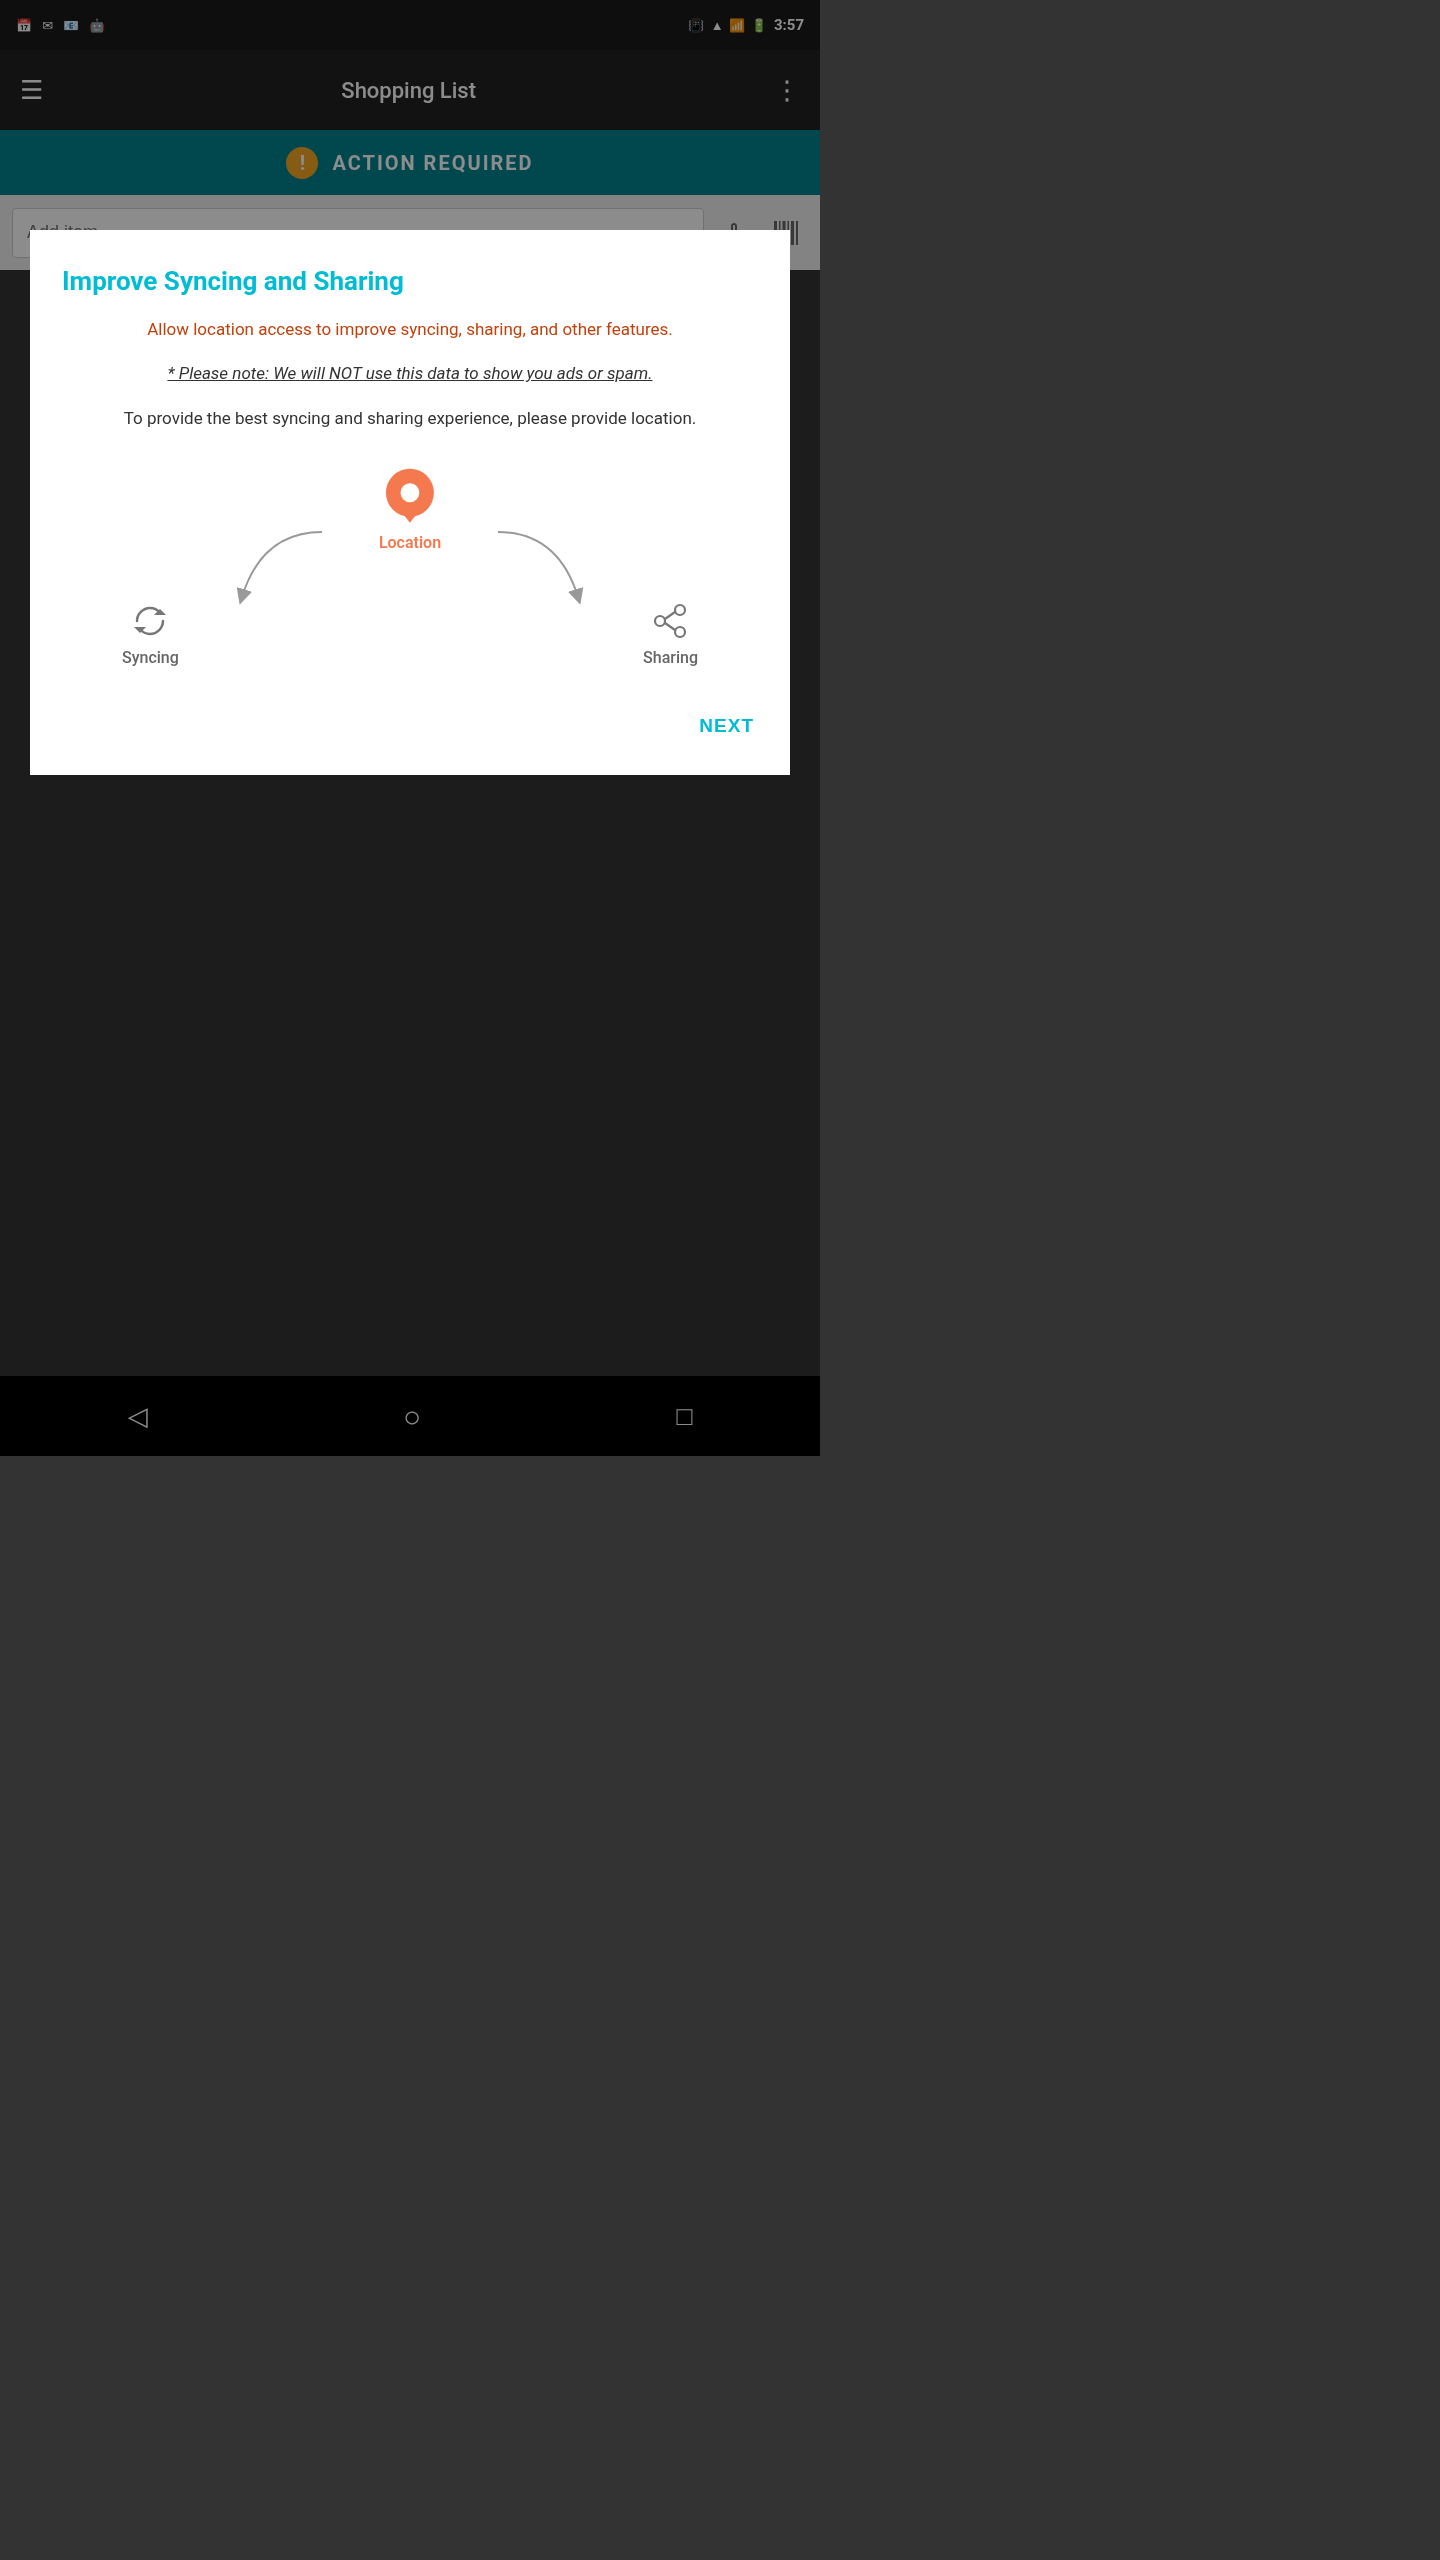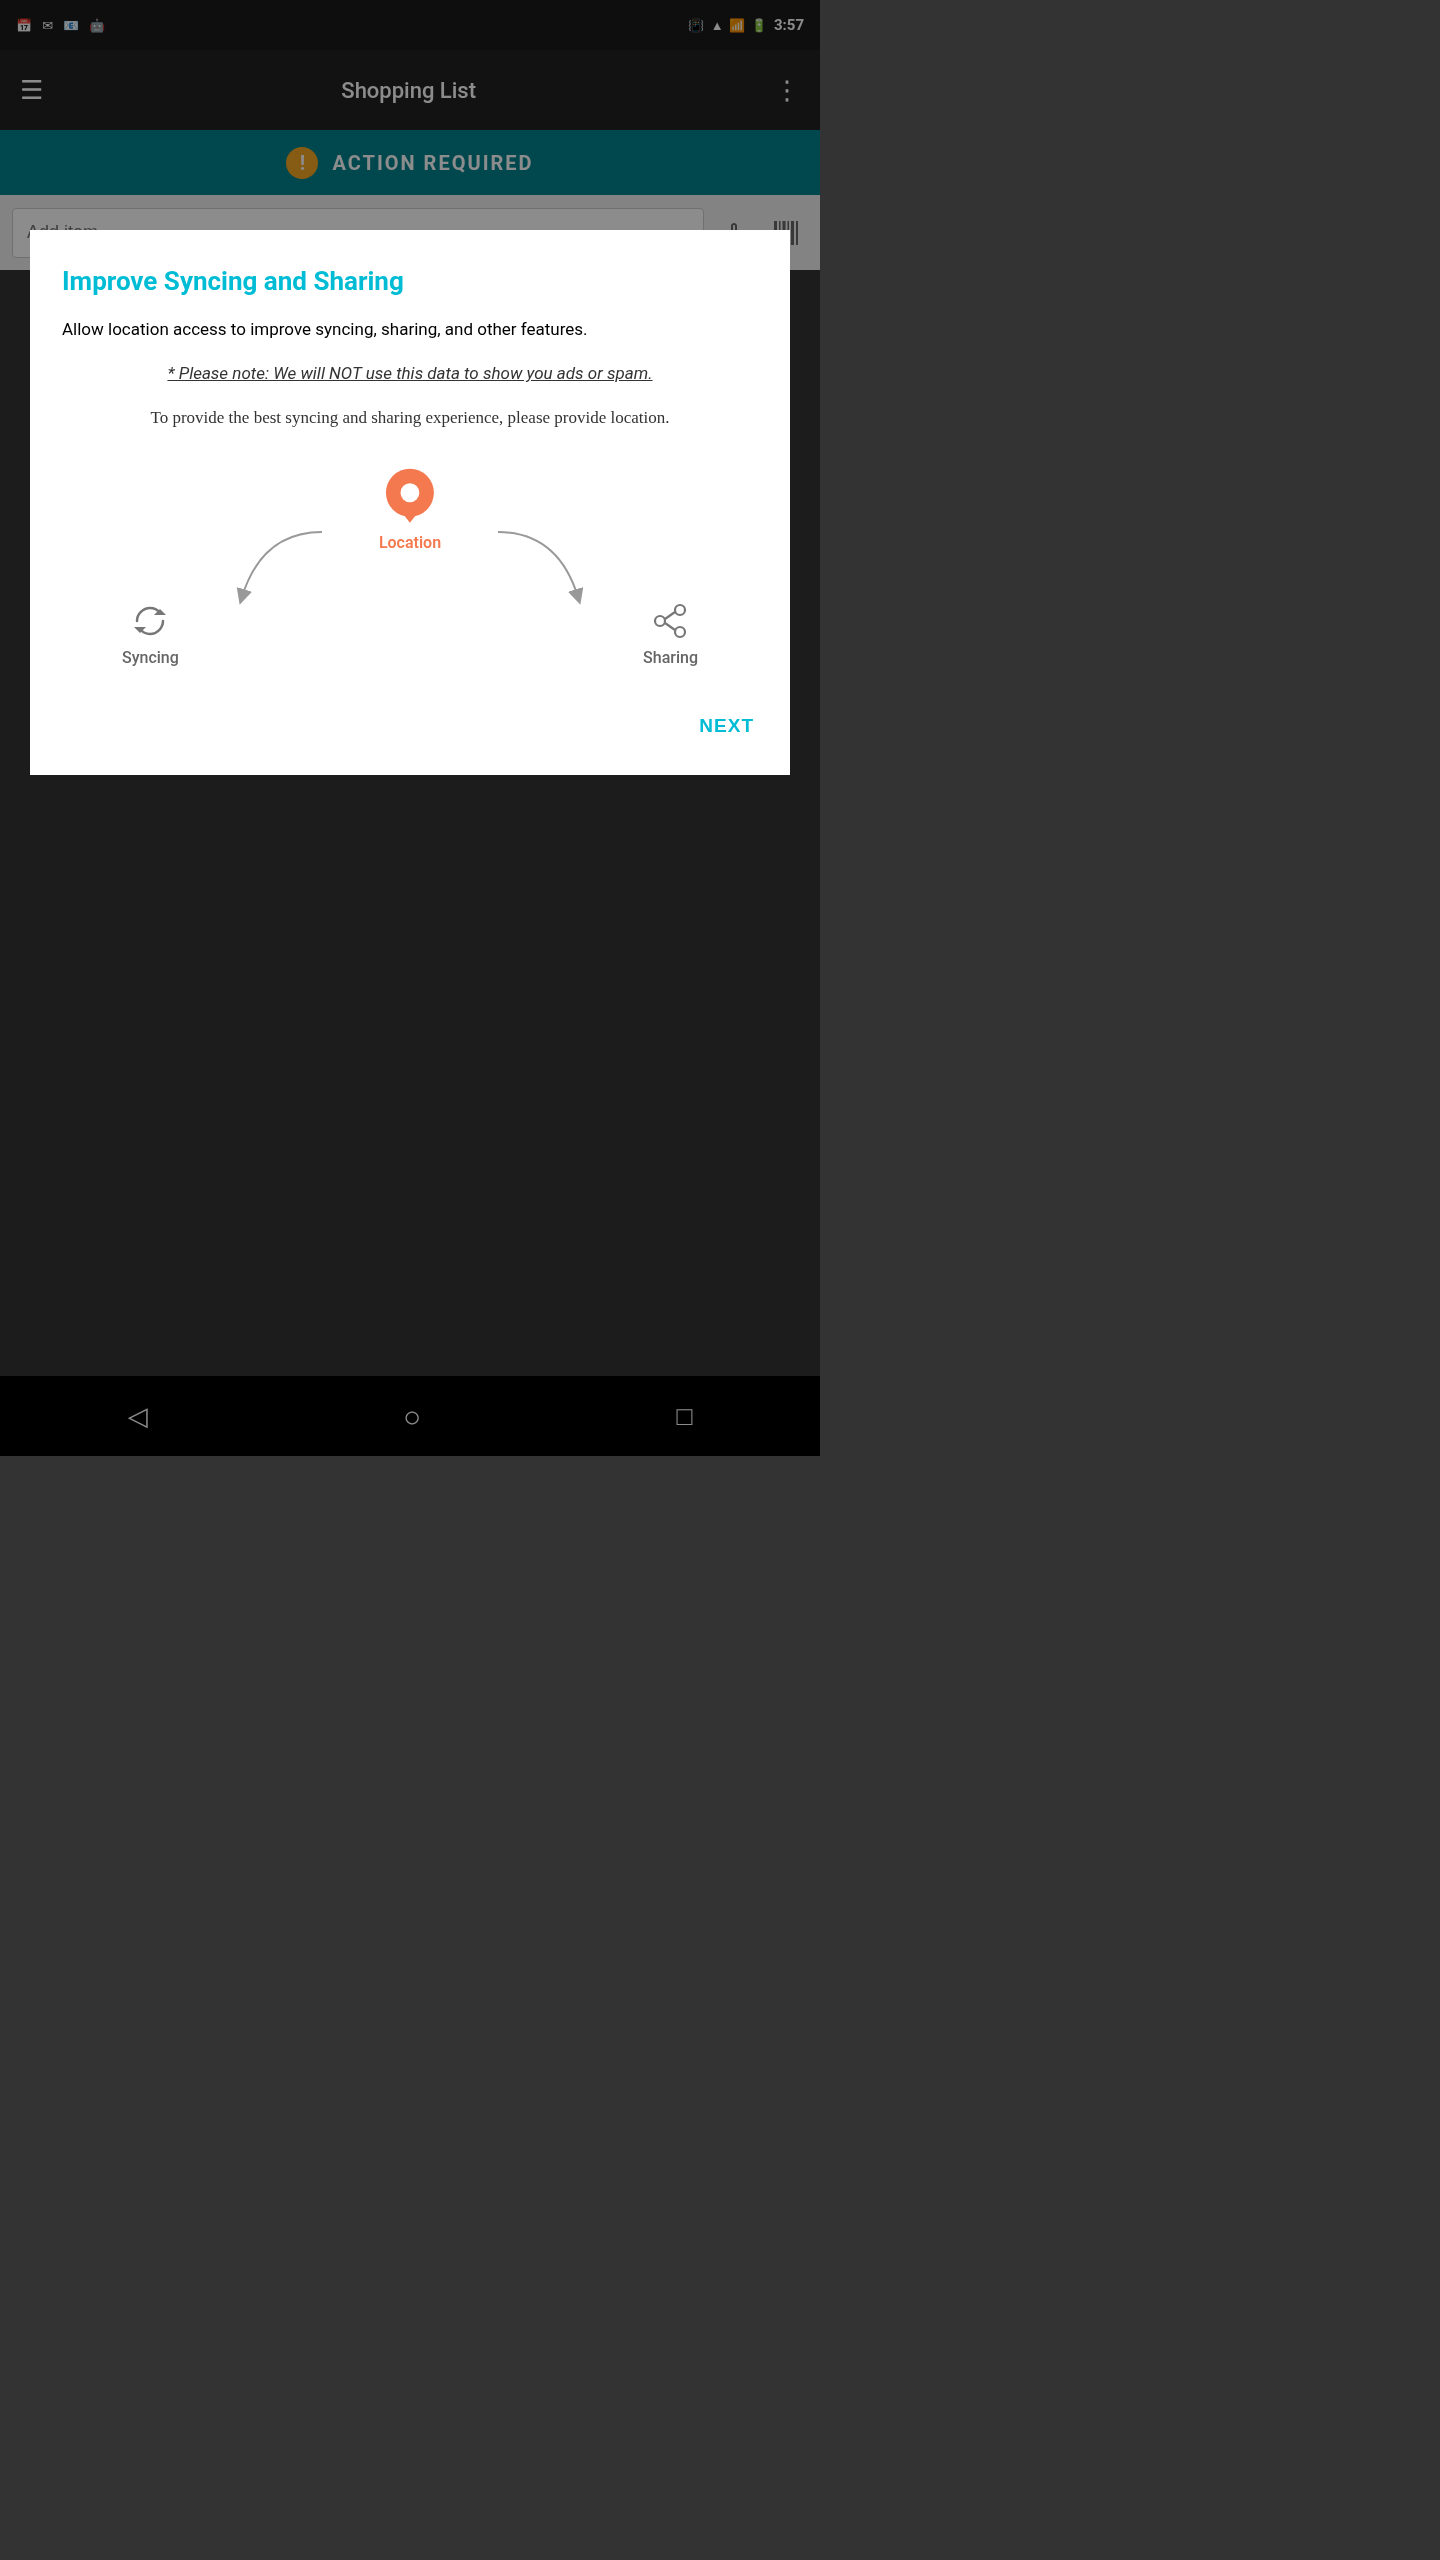--- a/index.html
+++ b/index.html
@@ -159,43 +159,43 @@
     }
 
     .dialog-title {
       color: #00bcd4;
       font-size: 26px;
       font-weight: 700;
       margin-bottom: 20px;
     }
 
     .dialog-body {
-      color: #000000;
+      color: #c2410c;
       font-size: 17px;
       line-height: 1.55;
+      text-align: center;
       margin-bottom: 8px;
     }
 
     .dialog-note {
       color: #333;
       font-size: 17px;
       font-style: italic;
       line-height: 1.55;
       text-align: center;
       margin-bottom: 10px;
       text-decoration: underline;
     }
 
     .dialog-cta {
       color: #333;
       font-size: 17px;
       line-height: 1.55;
       text-align: center;
       margin-bottom: 36px;
-      font-family: Liberation Serif, serif;
     }
 
     
     .diagram {
       display: flex;
       align-items: flex-start;
       justify-content: center;
       margin-bottom: 40px;
       position: relative;
       height: 200px;

